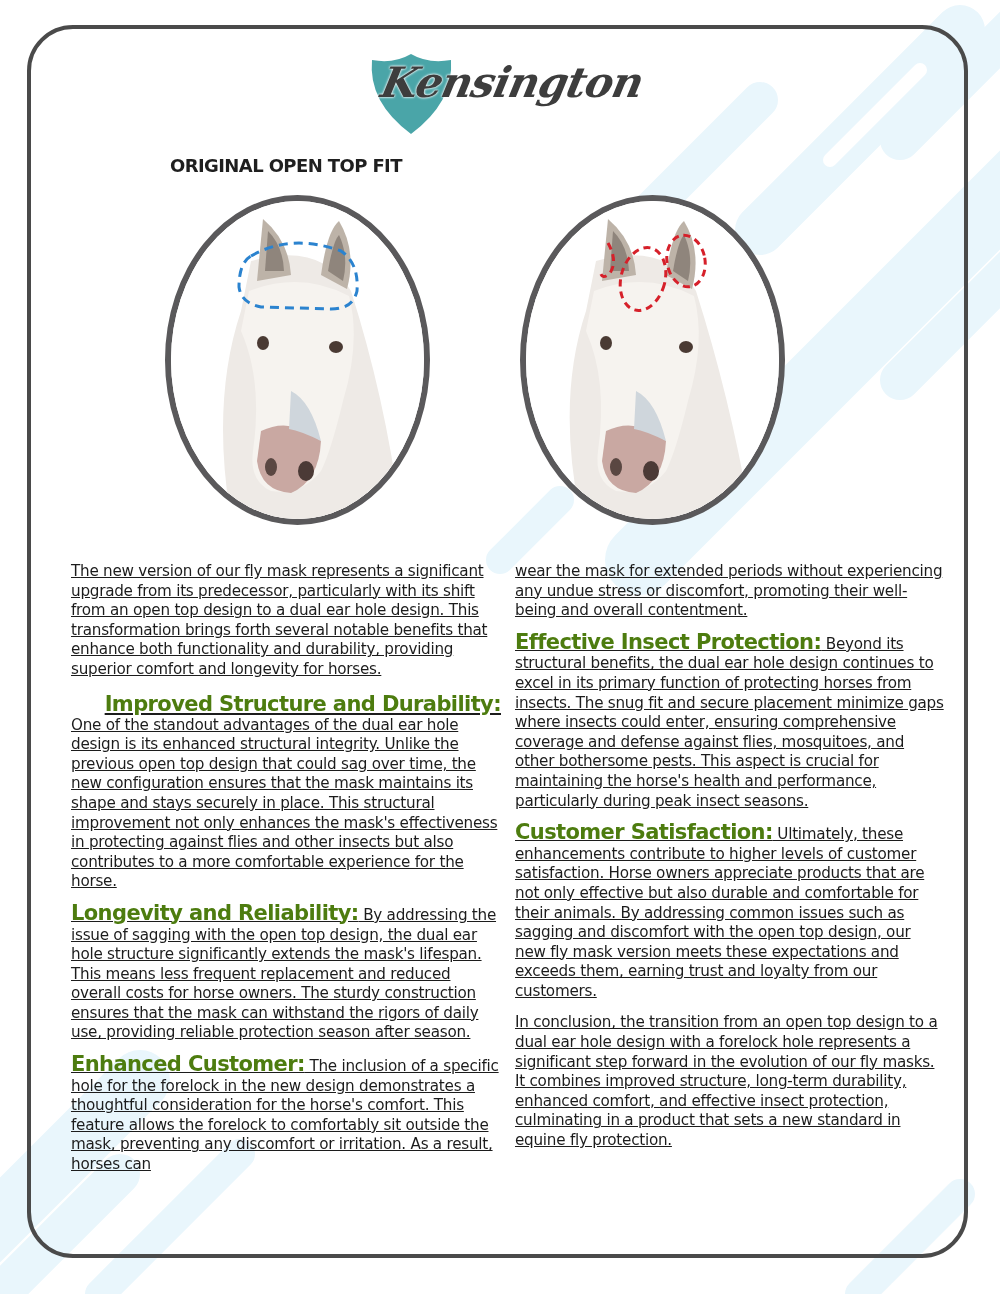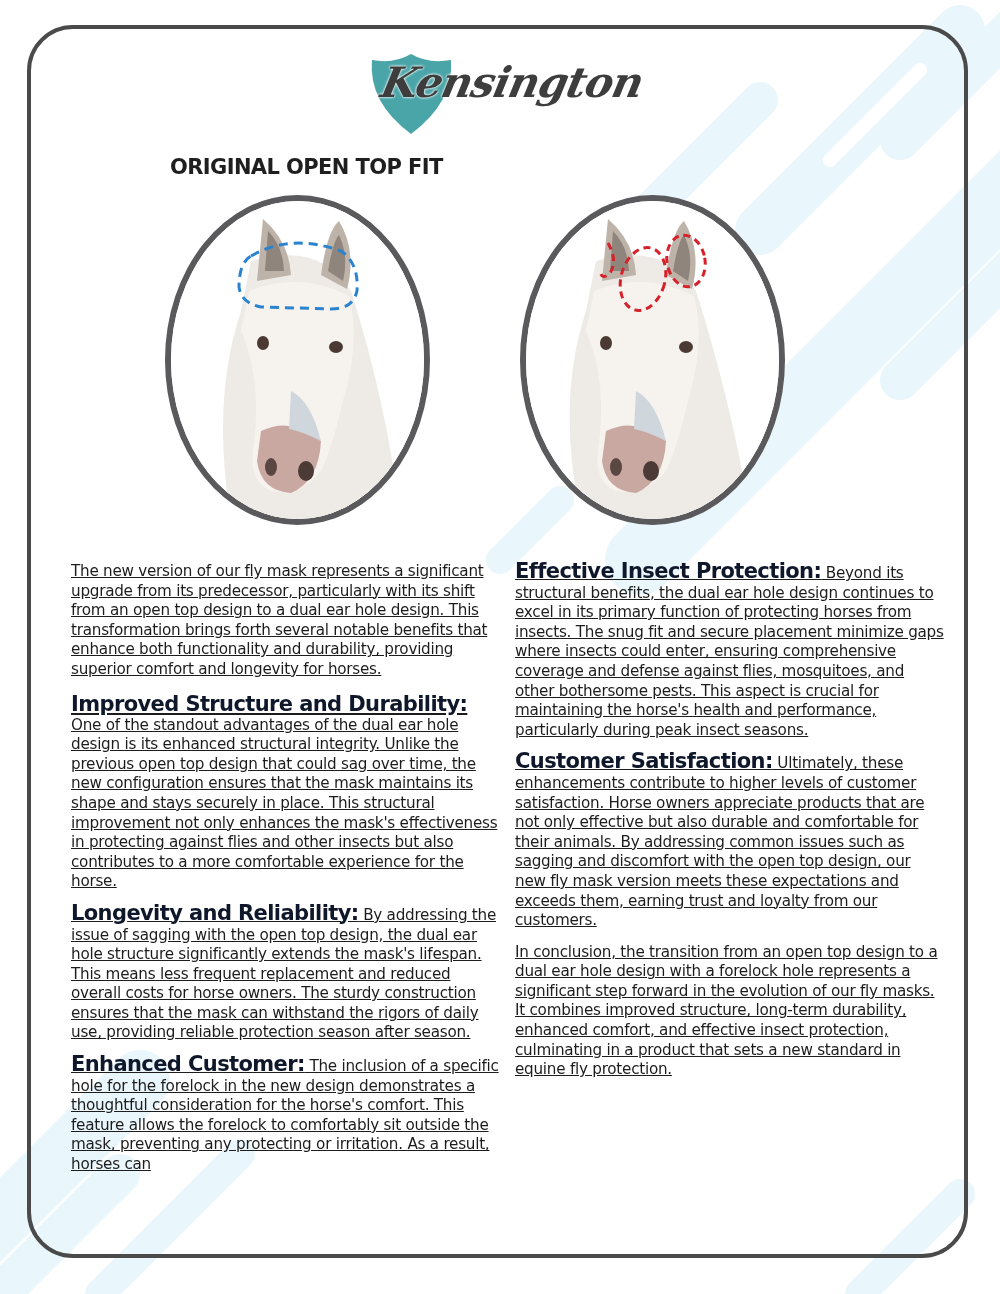--- a/index.html
+++ b/index.html
@@ -22,21 +22,21 @@
     .logo .wordmark {
       position: absolute; left: 22px; top: 10px;
       font-family: "DejaVu Serif", serif; font-style: italic; font-weight: bold;
       font-size: 42px; color: #3d3d3d; letter-spacing: -1px;
       transform: skewX(-12deg);
       text-shadow: 0 0 2px #fff, 0 0 3px #fff;
     }
 
     .col-title {
       position: absolute; top: 155px; font-family: "DejaVu Sans", sans-serif;
-      font-weight: bold; font-size: 21px; color: #1f1f1f; letter-spacing: -0.6px;
+      font-weight: bold; font-size: 18px; color: #1f1f1f; letter-spacing: -0.6px;
       white-space: nowrap;
     }
     .col-title.left { left: 170px; }
     .col-title.right { left: 480px; }
 
     .oval {
       position: absolute; width: 265px; height: 330px; border-radius: 50%;
       border: 6px solid #5a595b; box-sizing: border-box; overflow: hidden;
       background: #ffffff;
     }
@@ -47,23 +47,23 @@
     .text-col {
       position: absolute; width: 430px;
       font-family: "DejaVu Sans", sans-serif; font-size: 15.2px; line-height: 19.6px;
       color: #1c1c1c; letter-spacing: -0.25px;
     }
     .text-col.left { left: 71px; top: 562px; }
     .text-col.right { left: 515px; top: 562px; }
     .text-col p { margin: 0 0 12px 0; text-decoration: underline; }
     .hd {
       font-family: "DejaVu Sans", sans-serif; font-weight: bold;
-      color: #0f172a; font-size: 21px; letter-spacing: -0.6px;
+      color: #4d7c0f; font-size: 21px; letter-spacing: -0.6px;
     }
-    .hd.block { display: block; line-height: 24px; }
+    .hd.block { display: block; line-height: 24px; text-align: right; }
   </style>
 </head>
 <body>
 
 <svg class="bg-deco" width="1000" height="1294" viewBox="0 0 1000 1294">
   <g stroke="#e9f6fc" stroke-linecap="round" fill="none">
     <line x1="640" y1="560" x2="1040" y2="160" stroke-width="70"></line>
     <line x1="760" y1="230" x2="960" y2="30" stroke-width="50"></line>
     <line x1="900" y1="140" x2="1020" y2="20" stroke-width="40"></line>
     <line x1="600" y1="260" x2="760" y2="100" stroke-width="36"></line>
@@ -149,25 +149,26 @@
   <div class="text-col left">
     <p>The new version of our fly mask represents a significant upgrade from its predecessor, particularly with its shift from an open top design to a dual ear hole design. This transformation brings forth several notable benefits that enhance both functionality and durability, providing superior comfort and longevity for horses.</p>
     <p>
       <span class="hd block">Improved Structure and Durability:</span>
       <span>One of the standout advantages of the dual ear hole design is its enhanced structural integrity. Unlike the previous open top design that could sag over time, the new configuration ensures that the mask maintains its shape and stays securely in place. This structural improvement not only enhances the mask's effectiveness in protecting against flies and other insects but also contributes to a more comfortable experience for the horse.</span>
     </p>
     <p>
       <span class="hd">Longevity and Reliability:</span><span> By addressing the issue of sagging with the open top design, the dual ear hole structure significantly extends the mask's lifespan. This means less frequent replacement and reduced overall costs for horse owners. The sturdy construction ensures that the mask can withstand the rigors of daily use, providing reliable protection season after season.</span>
     </p>
     <p>
-      <span class="hd">Enhanced Customer:</span><span> The inclusion of a specific hole for the forelock in the new design demonstrates a thoughtful consideration for the horse's comfort. This feature allows the forelock to comfortably sit outside the mask, preventing any protecting or irritation. As a result, horses can</span>
+      <span class="hd">Enhanced Customer:</span><span> The inclusion of a specific hole for the forelock in the new design demonstrates a thoughtful consideration for the horse's comfort. This feature allows the forelock to comfortably sit outside the mask, preventing any discomfort or irritation. As a result, horses can</span>
     </p>
   </div>
 
   <div class="text-col right">
+    <p>wear the mask for extended periods without experiencing any undue stress or discomfort, promoting their well-being and overall contentment.</p>
     <p>
       <span class="hd">Effective Insect Protection:</span><span> Beyond its structural benefits, the dual ear hole design continues to excel in its primary function of protecting horses from insects. The snug fit and secure placement minimize gaps where insects could enter, ensuring comprehensive coverage and defense against flies, mosquitoes, and other bothersome pests. This aspect is crucial for maintaining the horse's health and performance, particularly during peak insect seasons.</span>
     </p>
     <p>
       <span class="hd">Customer Satisfaction:</span><span> Ultimately, these enhancements contribute to higher levels of customer satisfaction. Horse owners appreciate products that are not only effective but also durable and comfortable for their animals. By addressing common issues such as sagging and discomfort with the open top design, our new fly mask version meets these expectations and exceeds them, earning trust and loyalty from our customers.</span>
     </p>
     <p>In conclusion, the transition from an open top design to a dual ear hole design with a forelock hole represents a significant step forward in the evolution of our fly masks. It combines improved structure, long-term durability, enhanced comfort, and effective insect protection, culminating in a product that sets a new standard in equine fly protection.</p>
   </div>
 
 </div>

